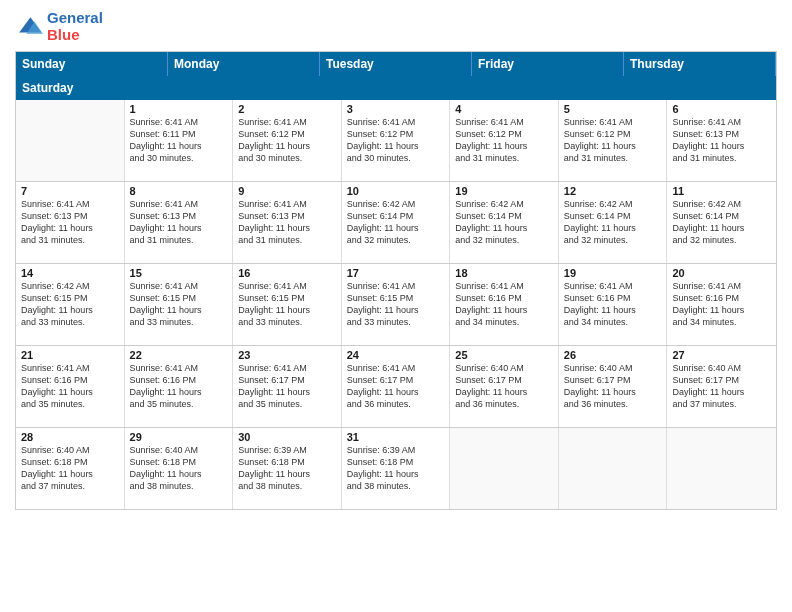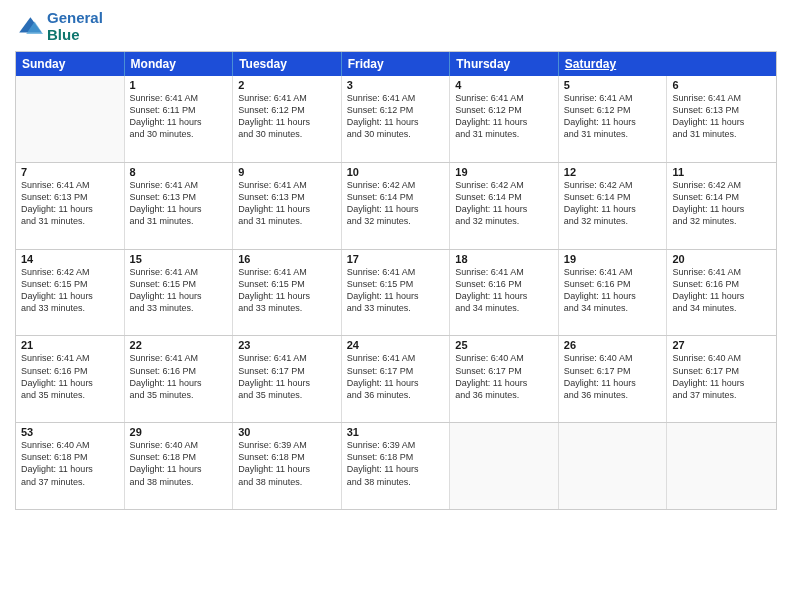--- a/index.html
+++ b/index.html
@@ -53,32 +53,32 @@
       color: #444;
     }
     .calendar {
       flex: 1;
       display: flex;
       flex-direction: column;
       border: 1px solid #ccc;
     }
     .cal-header {
       display: grid;
-      grid-template-columns: repeat(7, 1fr);
-      background: #1d4ed8;
+      grid-template-columns: repeat(5, 1fr);
+      background: #0369a1;
     }
     .cal-header-cell {
       color: #fff;
       font-size: 12px;
       font-weight: bold;
       padding: 5px 6px;
       border-right: 1px solid #4a8fd5;
       text-align: left;
     }
-    .cal-header-cell:last-child { border-right: none; text-decoration: underline; }
+    .cal-header-cell:last-child { border-right: none; }
     .cal-body {
       flex: 1;
       display: flex;
       flex-direction: column;
     }
     .cal-row {
       display: grid;
       grid-template-columns: repeat(7, 1fr);
       flex: 1;
       border-bottom: 1px solid #ccc;
@@ -110,21 +110,21 @@
 
 <div class="page">
   <div class="header">
     <div class="logo">
       <svg class="logo-icon" viewBox="0 0 40 40">
         <polygon points="22,6 38,28 6,28" fill="#2a6db5"></polygon>
         <polygon points="28,12 40,30 16,30" fill="#4a9fd5" opacity="0.7"></polygon>
       </svg>
       <div class="logo-text">
         <div><span>General</span></div>
-        <div style="color:#0f766e">Blue</div>
+        <div style="color:#ef4444">Blue</div>
       </div>
     </div>
     <div class="title-block">
       <div class="month-title"></div>
       <div class="location"></div>
     </div>
   </div>
 
   <div class="calendar">
     <div class="cal-header">
@@ -329,21 +329,21 @@
           <div class="cal-cell">
             <div class="day-num">27</div>
             <div class="cell-line">Sunrise: 6:40 AM</div>
             <div class="cell-line">Sunset: 6:17 PM</div>
             <div class="cell-line">Daylight: 11 hours</div>
             <div class="cell-line">and 37 minutes.</div>
           </div>
         </div>
         <div class="cal-row">
           <div class="cal-cell">
-            <div class="day-num">53</div>
+            <div class="day-num">28</div>
             <div class="cell-line">Sunrise: 6:40 AM</div>
             <div class="cell-line">Sunset: 6:18 PM</div>
             <div class="cell-line">Daylight: 11 hours</div>
             <div class="cell-line">and 37 minutes.</div>
           </div>
           <div class="cal-cell">
             <div class="day-num">29</div>
             <div class="cell-line">Sunrise: 6:40 AM</div>
             <div class="cell-line">Sunset: 6:18 PM</div>
             <div class="cell-line">Daylight: 11 hours</div>

